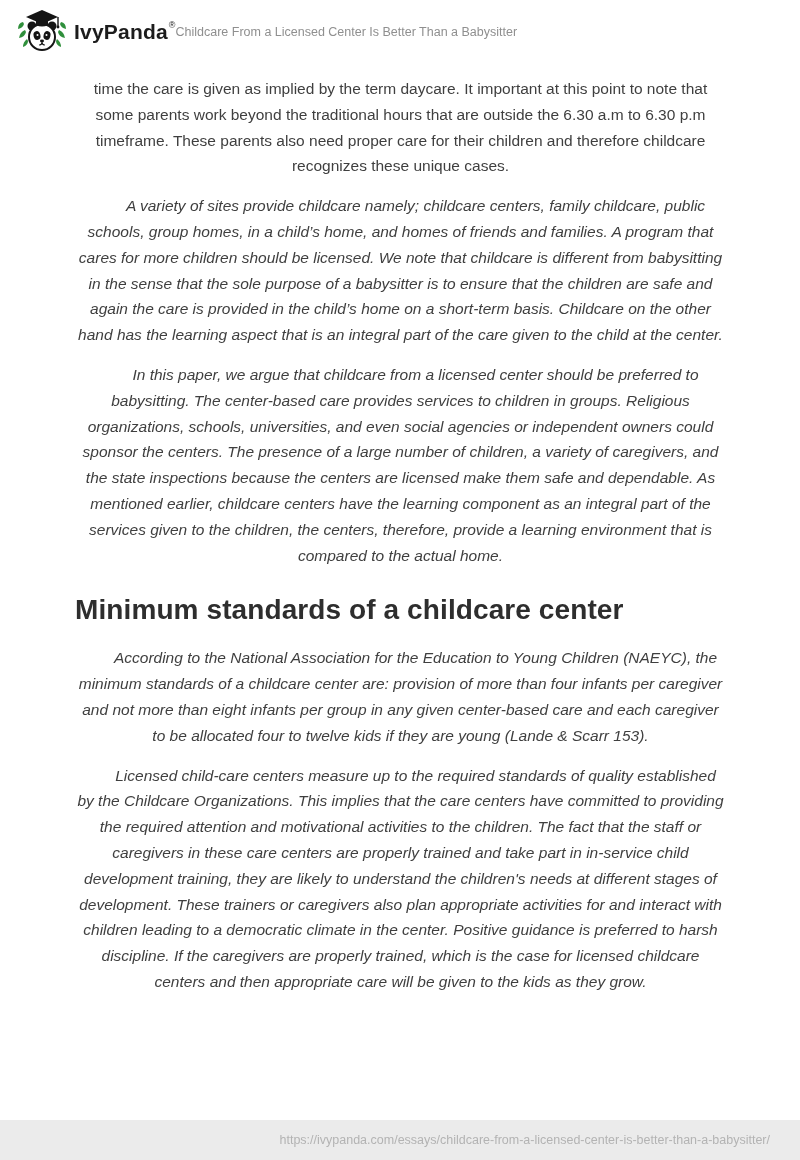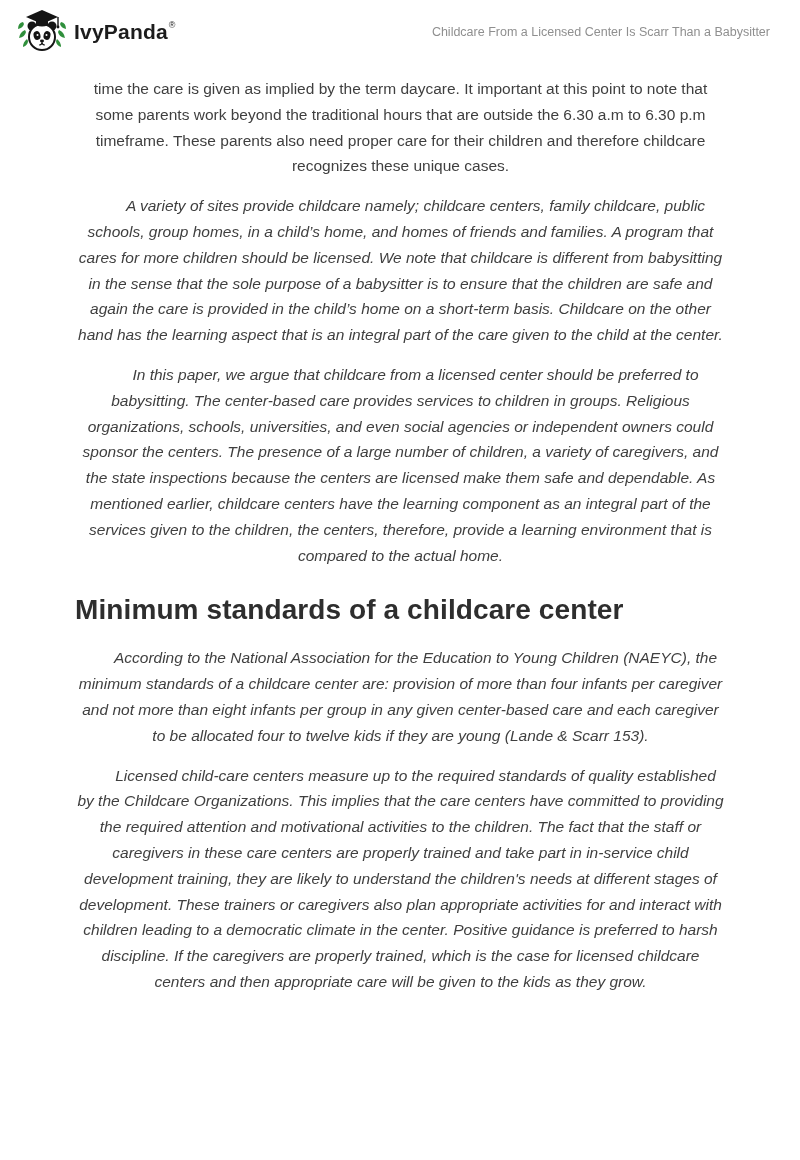--- a/index.html
+++ b/index.html
@@ -12,21 +12,21 @@
     height: 1160px;
     background: #ffffff;
     overflow: hidden;
     margin: 0 auto;
   }
 
   
   .header {
     display: flex;
     align-items: center;
-    justify-content: space-between;
+    justify-content: flex-start;
     height: 64px;
     padding: 0 30px 0 18px;
   }
   .brand {
     display: flex;
     align-items: center;
   }
   .logo {
     display: inline-flex;
     width: 48px;
@@ -129,26 +129,29 @@
 
           <polygon points="24,1 40,8 24,15 8,8" fill="#151515"></polygon>
           <path d="M18 11 L18 16 Q24 19 30 16 L30 11 Z" fill="#151515"></path>
           <line x1="40" y1="8" x2="40" y2="17" stroke="#151515" stroke-width="1.4"></line>
           <circle cx="40" cy="18" r="1.4" fill="#151515"></circle>
         </svg>
       </span>
       <span class="brand-text">IvyPanda</span>
       <span class="reg">®</span>
     </div>
-    <div class="doc-title">Childcare From a Licensed Center Is Scarr Than a Babysitter</div>
+    <div class="doc-title">Childcare From a Licensed Center Is Better Than a Babysitter</div>
   </header>
 
   <main class="content">
     <p class="para">time the care is given as implied by the term daycare. It important at this point to note that some parents work beyond the traditional hours that are outside the 6.30 a.m to 6.30 p.m timeframe. These parents also need proper care for their children and therefore childcare recognizes these unique cases.</p>
     <p class="para indent">A variety of sites provide childcare namely; childcare centers, family childcare, public schools, group homes, in a child’s home, and homes of friends and families. A program that cares for more children should be licensed. We note that childcare is different from babysitting in the sense that the sole purpose of a babysitter is to ensure that the children are safe and again the care is provided in the child’s home on a short-term basis. Childcare on the other hand has the learning aspect that is an integral part of the care given to the child at the center.</p>
     <p class="para indent">In this paper, we argue that childcare from a licensed center should be preferred to babysitting. The center-based care provides services to children in groups. Religious organizations, schools, universities, and even social agencies or independent owners could sponsor the centers. The presence of a large number of children, a variety of caregivers, and the state inspections because the centers are licensed make them safe and dependable. As mentioned earlier, childcare centers have the learning component as an integral part of the services given to the children, the centers, therefore, provide a learning environment that is compared to the actual home.</p>
     <h2 class="section-heading">Minimum standards of a childcare center</h2>
     <p class="para indent">According to the National Association for the Education to Young Children (NAEYC), the minimum standards of a childcare center are: provision of more than four infants per caregiver and not more than eight infants per group in any given center-based care and each caregiver to be allocated four to twelve kids if they are young (Lande &amp; Scarr 153).</p>
     <p class="para indent">Licensed child-care centers measure up to the required standards of quality established by the Childcare Organizations. This implies that the care centers have committed to providing the required attention and motivational activities to the children. The fact that the staff or caregivers in these care centers are properly trained and take part in in-service child development training, they are likely to understand the children's needs at different stages of development. These trainers or caregivers also plan appropriate activities for and interact with children leading to a democratic climate in the center. Positive guidance is preferred to harsh discipline. If the caregivers are properly trained, which is the case for licensed childcare centers and then appropriate care will be given to the kids as they grow.</p>
   </main>
 
+  <footer class="footer">
+    <span class="footer-url">https://ivypanda.com/essays/childcare-from-a-licensed-center-is-better-than-a-babysitter/</span>
+  </footer>
 
 </div>
 
 </body></html>

